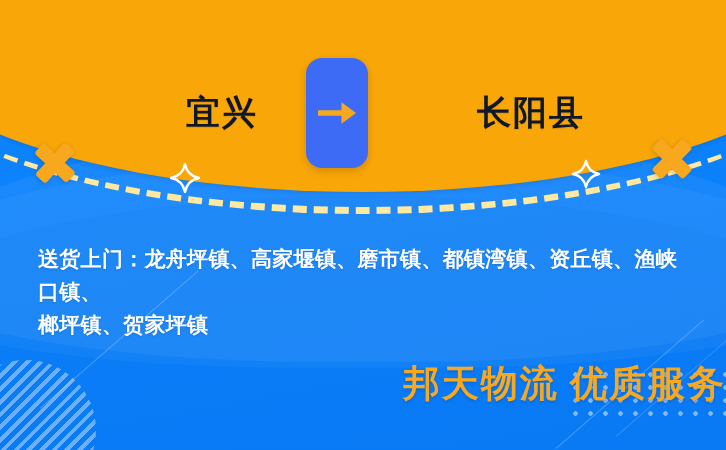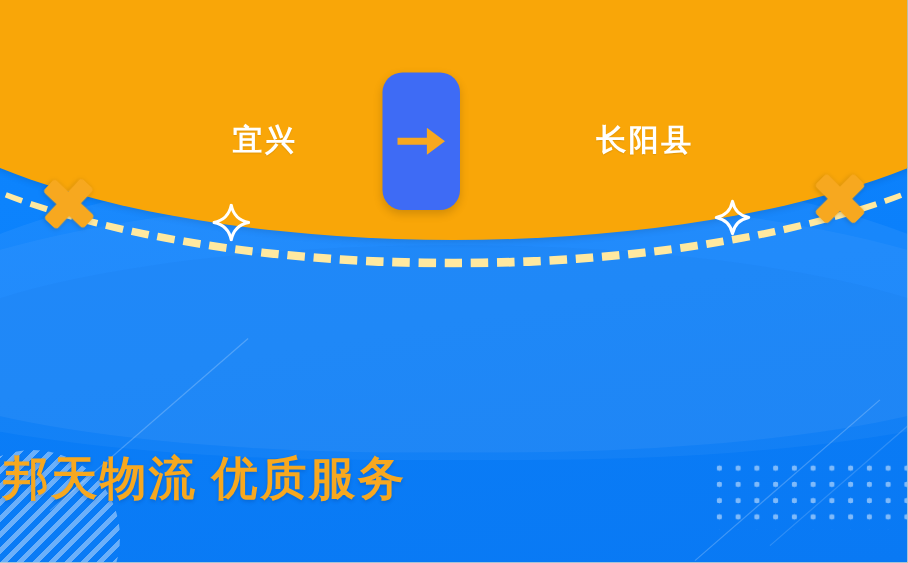--- a/index.html
+++ b/index.html
@@ -103,23 +103,23 @@
     justify-content: center;
   }
   .arrow-badge svg { display: block; }
 
   
   .route-label {
     position: absolute;
     top: 93px;
     font-family: Liberation Serif, serif;
     font-weight: bold;
-    font-size: 24px;
+    font-size: 34px;
     line-height: 40px;
-    color: #ffffff;
+    color: #0f172a;
     letter-spacing: 2px;
     white-space: nowrap;
     text-shadow: 0 1px 1px rgba(0,0,0,0.10);
   }
   .route-label.from { left: 186px; }
   .route-label.to   { left: 452px; margin-left: 25px; }
 
   
   .cross {
     position: absolute;
@@ -190,21 +190,21 @@
     letter-spacing: 0.3px;
     text-shadow: 0 1px 2px rgba(0,40,110,0.18);
   }
 
   
   .slogan {
     position: absolute;
     left: 2px;
     right: 0;
     top: 360px;
-    text-align: left;
+    text-align: right;
     color: #f7a81f;
     font-family: "Liberation Serif", "DejaVu Serif", serif;
     font-weight: bold;
     font-size: 37px;
     line-height: 48px;
     letter-spacing: 2px;
     text-shadow: 0 2px 3px rgba(0,45,120,0.22);
   }
 </style>
 </head>
@@ -250,16 +250,20 @@
     </svg>
   </span>
 
   <span class="sparkle sp-right">
     <svg width="30" height="30" viewBox="0 0 30 30" aria-hidden="true">
       <path d="M15 2 C16.4 9 21 13.6 28 15 C21 16.4 16.4 21 15 28
                C13.6 21 9 16.4 2 15 C9 13.6 13.6 9 15 2 Z" fill="none" stroke="#ffffff" stroke-width="2.4" stroke-linejoin="round"></path>
     </svg>
   </span>
 
+  <div class="delivery-text">
+    <div>送货上门：龙舟坪镇、高家堰镇、磨市镇、都镇湾镇、资丘镇、渔峡口镇、</div>
+    <div>榔坪镇、贺家坪镇</div>
+  </div>
 
   <div class="slogan">邦天物流 优质服务</div>
 
 </div>
 
 </body></html>

